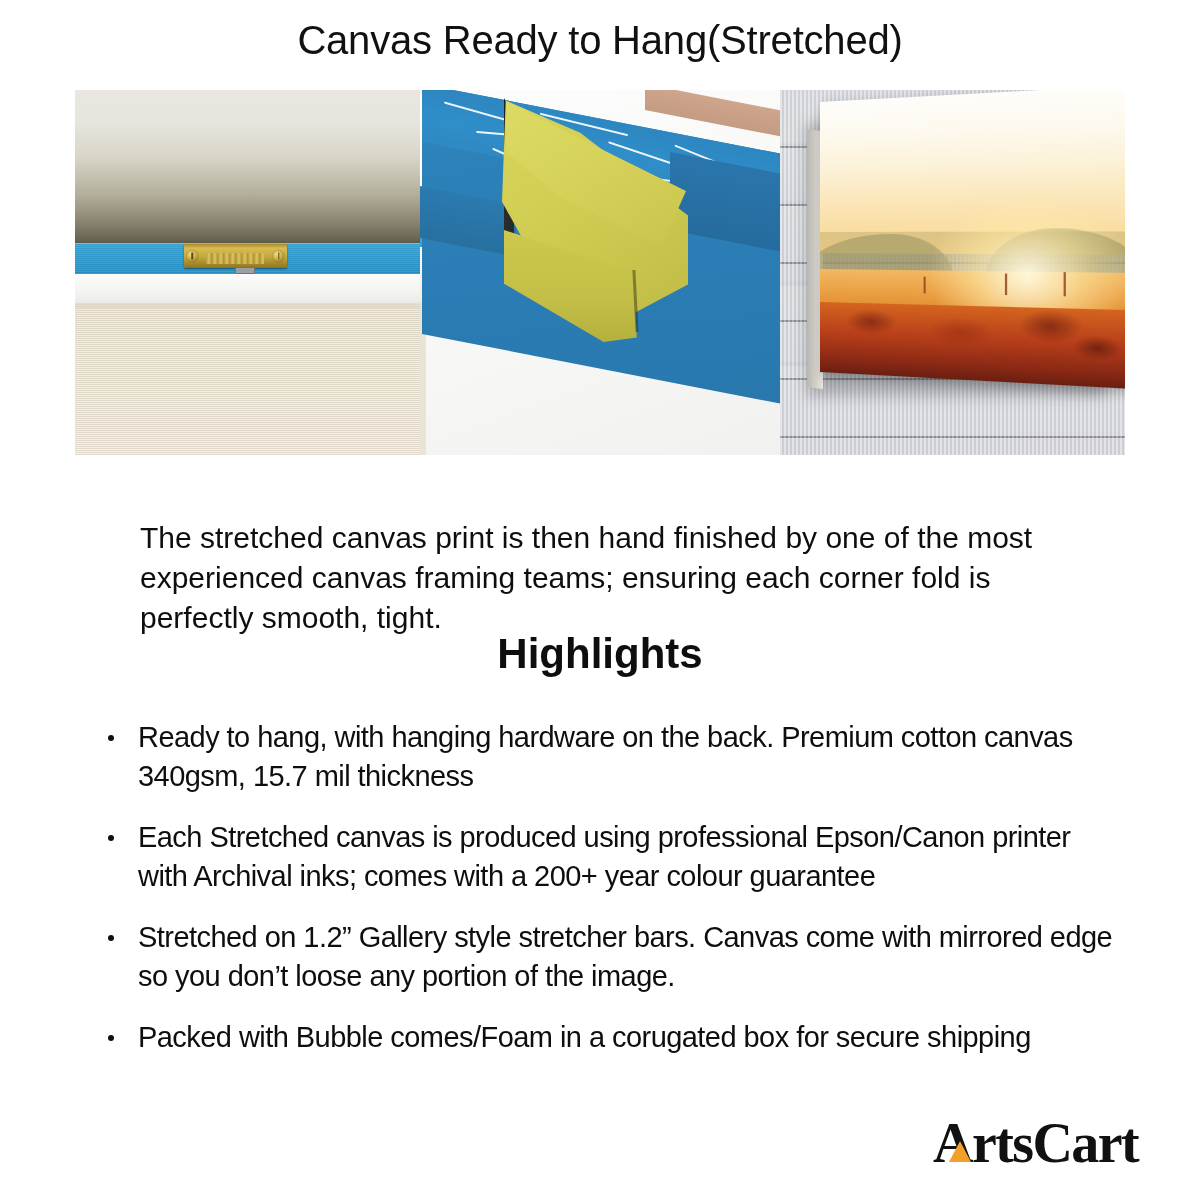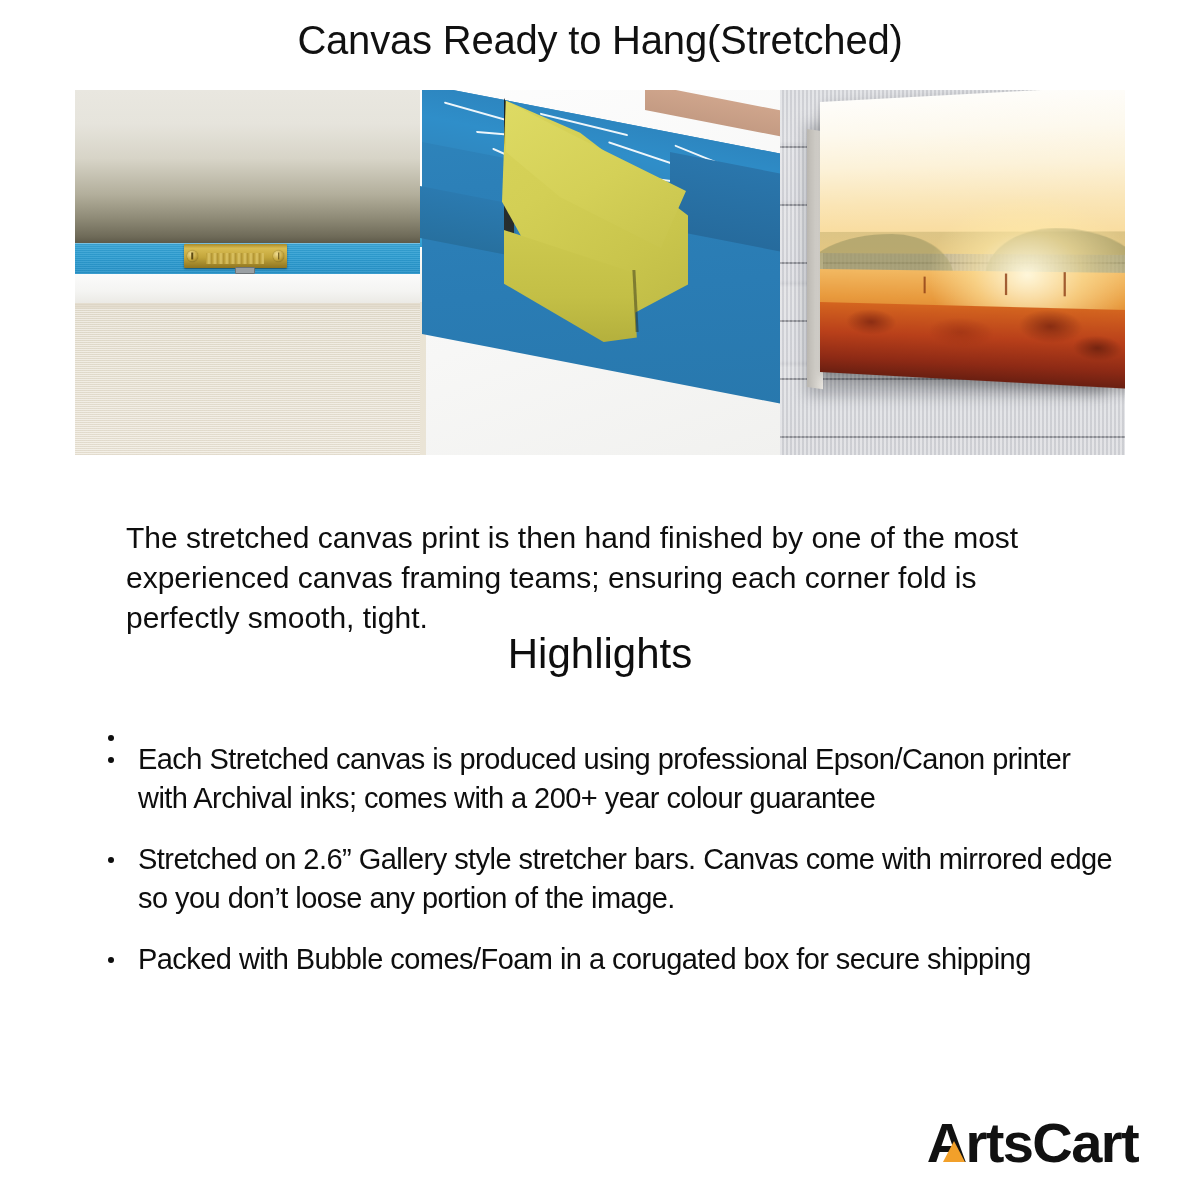--- a/index.html
+++ b/index.html
@@ -293,38 +293,38 @@
       radial-gradient(ellipse 30px 16px at 90% 50%, rgba(90,26,12,.7) 0%, rgba(90,26,12,0) 70%);
   }
   .p3-spire {
     position: absolute; width: 2px; height: 16px;
     background: rgba(140,60,20,.8); bottom: 30%;
   }
 
   
   .intro-paragraph {
     position: absolute;
-    left: 126px;
+    left: 140px;
     top: 488px;
     width: 955px;
     font-size: 30px;
     line-height: 40px;
     color: #0e0e0e;
     font-family: "Liberation Sans", sans-serif;
   }
 
   
   .highlights-heading {
     position: absolute;
     left: 0; top: 628px;
     width: 1200px;
     text-align: center;
     font-size: 42px;
     line-height: 52px;
-    font-weight: 400;
+    font-weight: 700;
     color: #0e0e0e;
   }
 
   
   .highlights-list {
     position: absolute;
     left: 104px;
     top: 718px;
     width: 1010px;
     margin: 0;
@@ -361,21 +361,21 @@
     display: flex;
     align-items: baseline;
   }
   .brand-wordmark {
     position: relative;
     font-size: 56px;
     line-height: 58px;
     font-weight: 700;
     letter-spacing: -1.6px;
     color: #111111;
-    font-family: Liberation Sans, sans-serif;
+    font-family: Liberation Serif, serif;
   }
   .brand-triangle {
     position: absolute;
     left: 16px;
     bottom: 10px;
     width: 0; height: 0;
     border-left: 11px solid transparent;
     border-right: 11px solid transparent;
     border-bottom: 21px solid #F2A02A;
   }
@@ -447,28 +447,29 @@
 
 </div>
 
 <p class="intro-paragraph">The stretched canvas print is then hand finished by one of the most experienced canvas framing teams; ensuring each corner fold is perfectly smooth, tight.</p>
 
 <div class="highlights-heading">Highlights</div>
 
 <ul class="highlights-list">
   <li class="highlight-item">
     <span class="highlight-bullet"></span>
+    <span>Ready to hang,  with hanging hardware on the back.  Premium cotton canvas 340gsm, 15.7 mil thickness</span>
   </li>
   <li class="highlight-item">
     <span class="highlight-bullet"></span>
     <span>Each Stretched canvas is produced using professional Epson/Canon printer with Archival inks; comes with a 200+ year colour guarantee</span>
   </li>
   <li class="highlight-item">
     <span class="highlight-bullet"></span>
-    <span>Stretched on 2.6” Gallery style stretcher bars. Canvas come with mirrored edge so you don’t loose any portion of the image.</span>
+    <span>Stretched on 1.2” Gallery style stretcher bars. Canvas come with mirrored edge so you don’t loose any portion of the image.</span>
   </li>
   <li class="highlight-item">
     <span class="highlight-bullet"></span>
     <span>Packed with Bubble comes/Foam in a corugated box for secure shipping</span>
   </li>
 </ul>
 
 <div class="brand-logo">
   <span class="brand-wordmark">ArtsCart</span>
   <span class="brand-triangle"></span>

